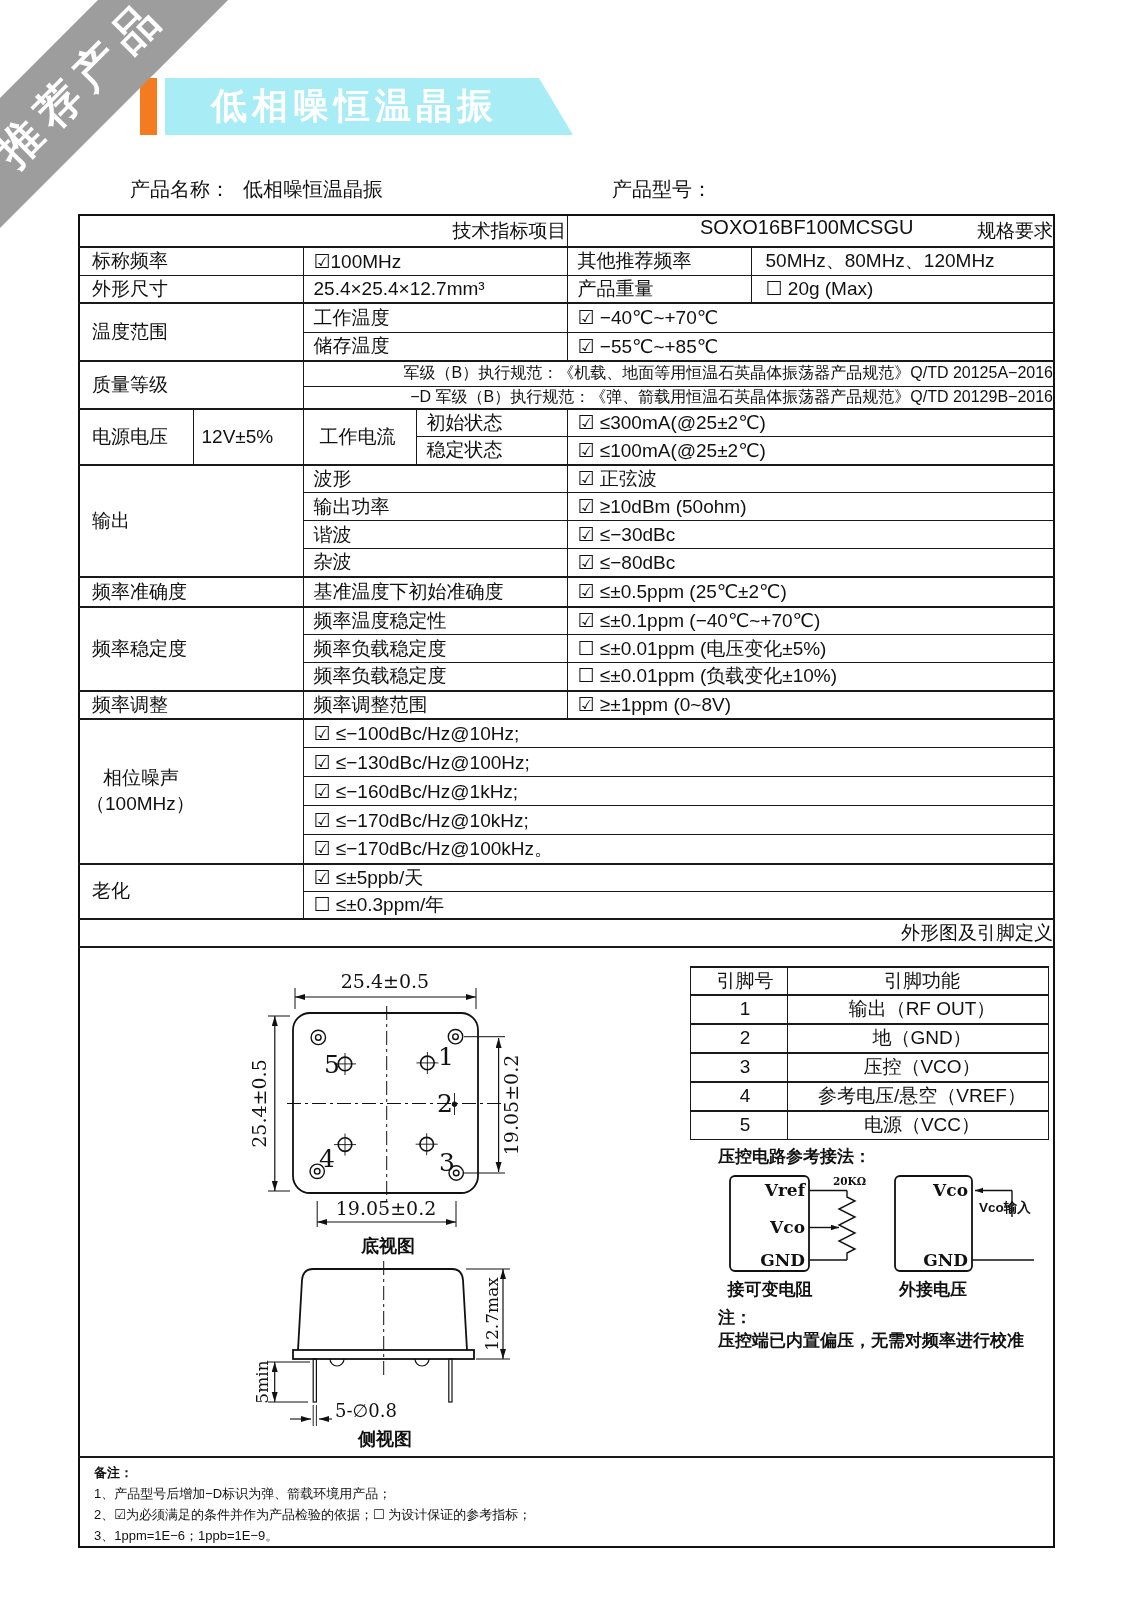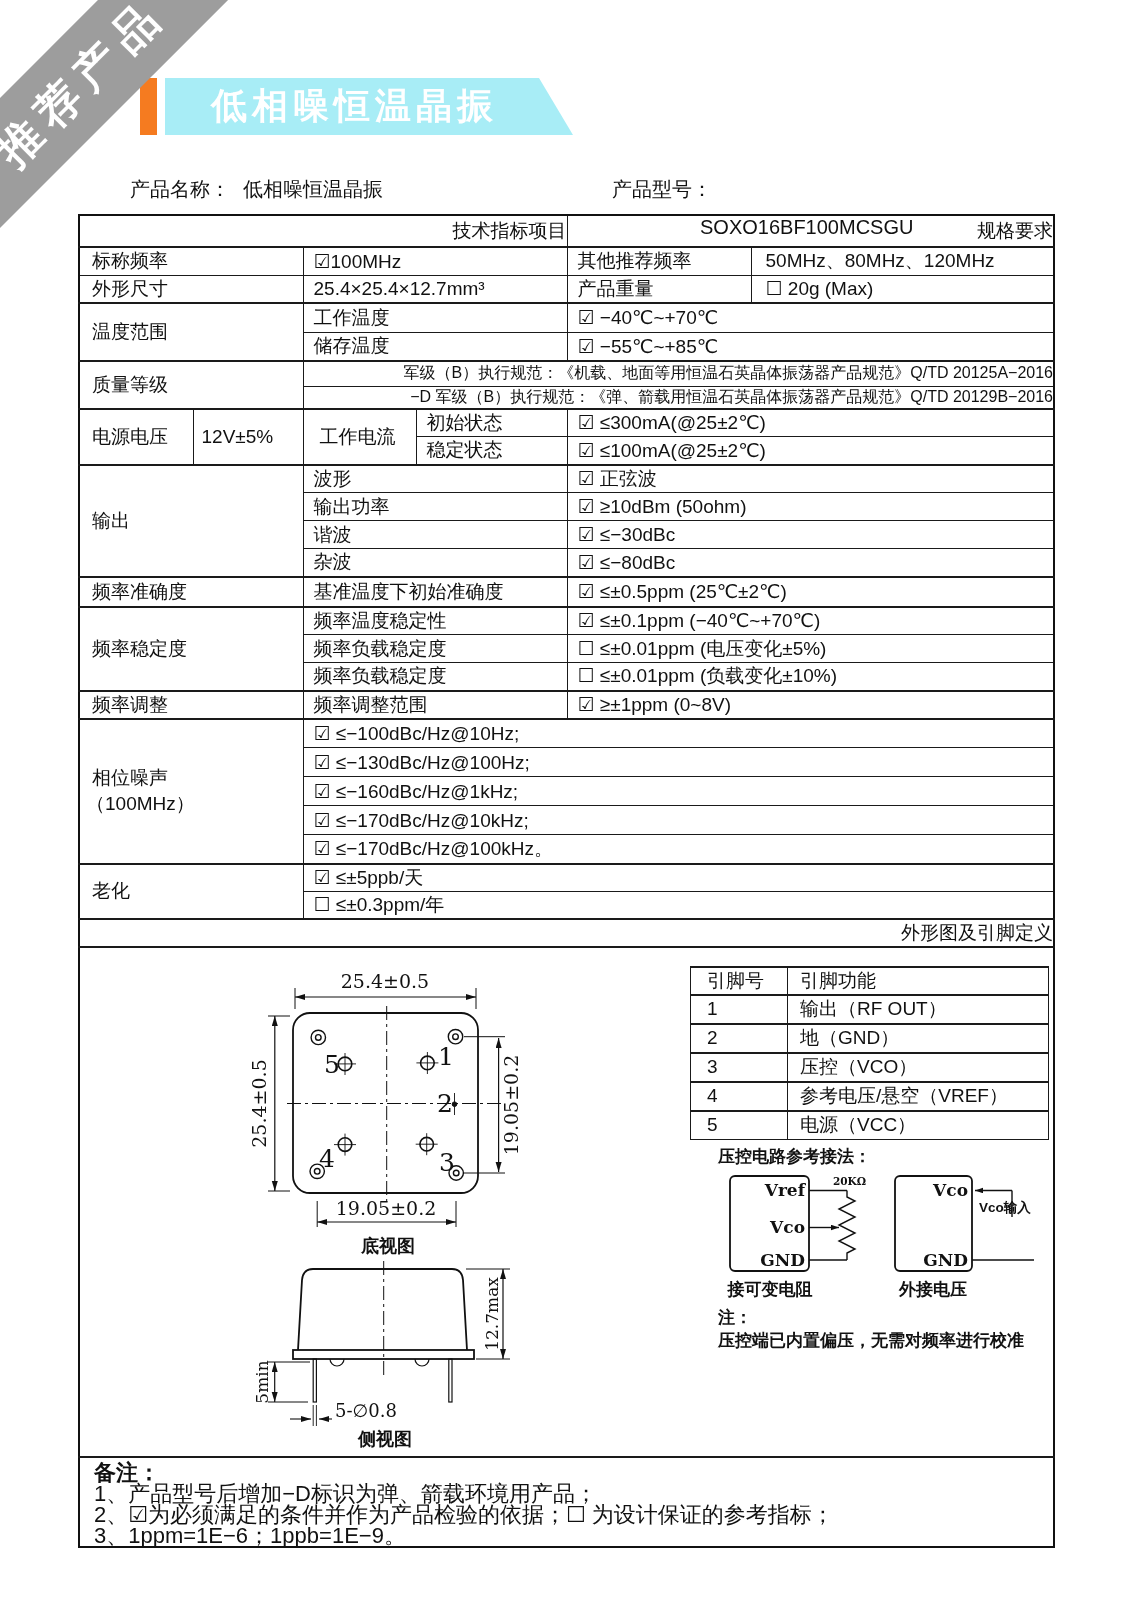--- a/index.html
+++ b/index.html
@@ -26,31 +26,31 @@
   table.spec td.ctr{text-align:right;padding:0;}
   table.spec td.lbl{padding-left:12px;}
   table.spec tr.sec td{border-top-width:2.5px;}
   table.spec td.small{font-size:16px;}
   table.spec td.nopad{padding:0;}
   
   .diag{position:relative;width:100%;height:508px;font-weight:500;}
   .abs{position:absolute;}
   .cap{font-weight:700;font-size:18px;text-align:center;}
   .pin-table{border-collapse:collapse;table-layout:fixed;width:359px;}
-  .pin-table td{border:1.5px solid #1a1a1a;font-size:18px;font-weight:500;white-space:nowrap;overflow:hidden;}
+  .pin-table td{border:1.5px solid #1a1a1a;font-size:18px;font-weight:500;white-space:nowrap;overflow:hidden;text-align:center;}
   .pin-table td.c1{width:97px;padding-left:16px;}
   .pin-table td.c2{padding-left:12px;}
   svg text.dim{font-family:"DejaVu Serif","Liberation Serif",serif;fill:#111;}
   svg text.pinlab{font-family:"DejaVu Serif","Liberation Serif",serif;fill:#111;font-size:25px;}
   svg text.ic{font-family:"DejaVu Serif","Liberation Serif",serif;fill:#111;font-weight:700;}
   .vco-title{font-size:17px;font-weight:700;}
   .note-lbl{font-size:17px;font-weight:700;}
   .note-txt{font-size:17px;font-weight:600;}
   
-  .remarks{font-size:22px;font-weight:500;line-height:21px;padding:4px 0 0 2px;}
+  .remarks{font-size:13px;font-weight:500;line-height:21px;padding:4px 0 0 2px;}
   .remarks .ttl{font-weight:700;}
 </style>
 </head>
 <body>
 
 <div class="page">
 
   <div class="ribbon">
     <span class="ribbon-text">推荐产品</span>
   </div>
@@ -164,21 +164,21 @@
     </tr>
 
     <tr class="sec" style="height:28px">
       <td colspan="2" class="lbl">频率调整</td>
       <td colspan="2">频率调整范围</td>
       <td colspan="2">☑ ≥±1ppm (0~8V)</td>
     </tr>
 
     <tr class="sec" style="height:29px">
       <td colspan="2" rowspan="5" class="lbl nopad" style="vertical-align:middle">
-        <div style="padding-left:12px">相位噪声</div>
+        <div style="padding-left:23px">相位噪声</div>
         <div style="padding-left:6px">（100MHz）</div>
       </td>
       <td colspan="4">☑ ≤−100dBc/Hz@10Hz;</td>
     </tr>
     <tr style="height:29px">
           <td colspan="4">☑ ≤−130dBc/Hz@100Hz;</td>
         </tr>
     <tr style="height:29px">
           <td colspan="4">☑ ≤−160dBc/Hz@1kHz;</td>
         </tr>

